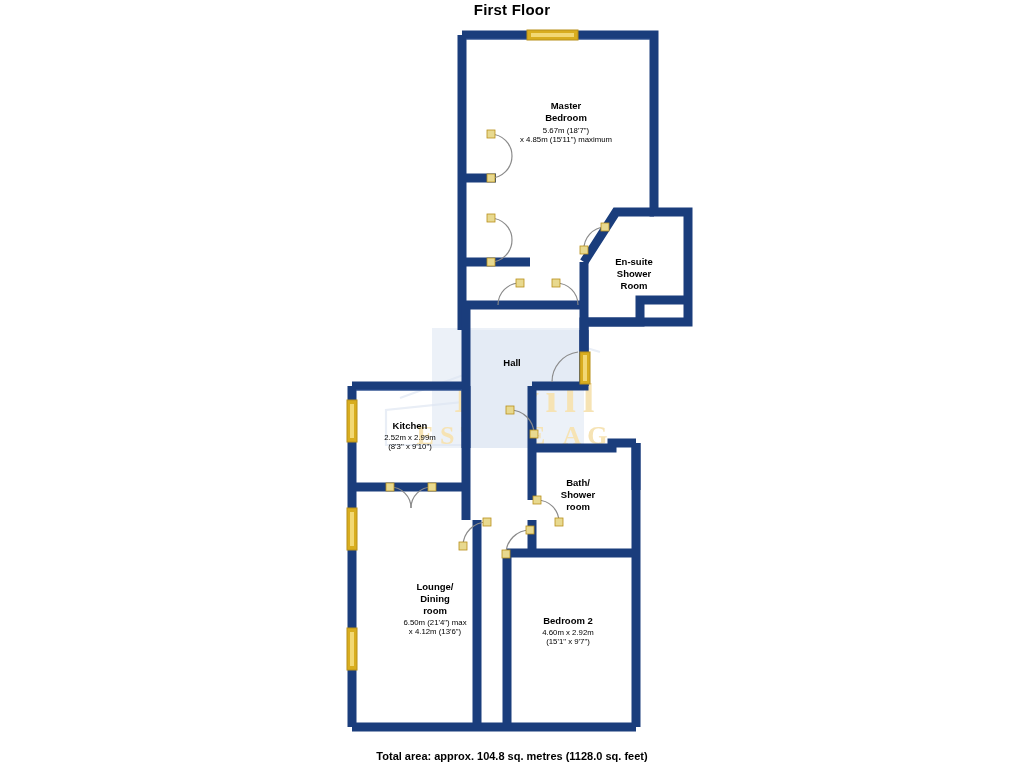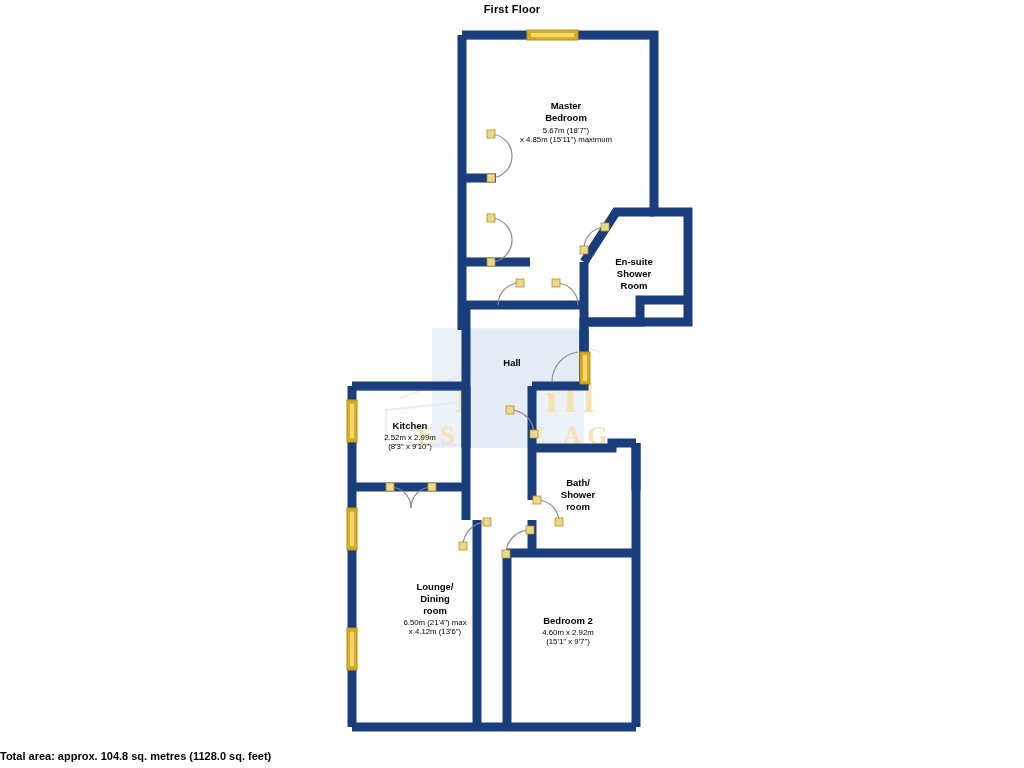--- a/index.html
+++ b/index.html
@@ -22,38 +22,38 @@
     height: 768px;
   }
   .header-block {
     position: absolute;
     left: 0;
     top: 0;
     width: 1024px;
     text-align: center;
   }
   .plan-title {
-    font-size: 11px;
+    font-size: 15px;
     font-weight: bold;
     letter-spacing: 0.2px;
     margin: 2px 0 0 0;
     line-height: 15px;
   }
   .plan-subtitle {
     font-size: 8px;
     font-weight: normal;
     margin: 1px 0 0 0;
     line-height: 10px;
   }
   .footer-block {
     position: absolute;
     left: 0;
     top: 750px;
     width: 1024px;
-    text-align: left;
+    text-align: center;
   }
   .total-area {
     font-size: 11px;
     font-weight: bold;
     line-height: 13px;
   }
   svg.plan-svg {
     position: absolute;
     left: 0;
     top: 0;

